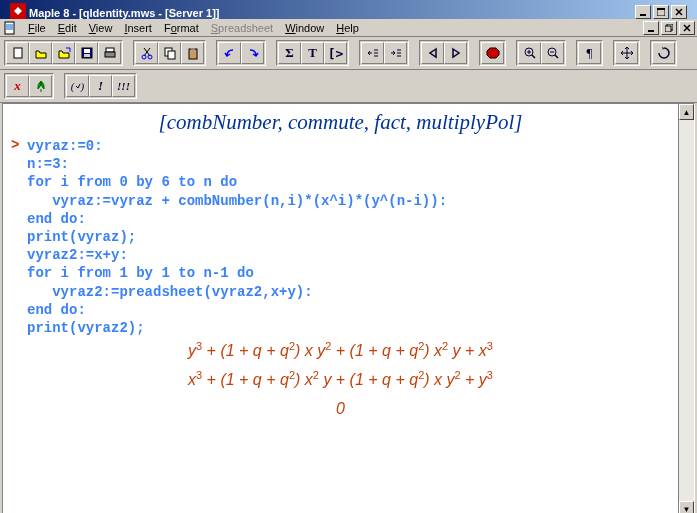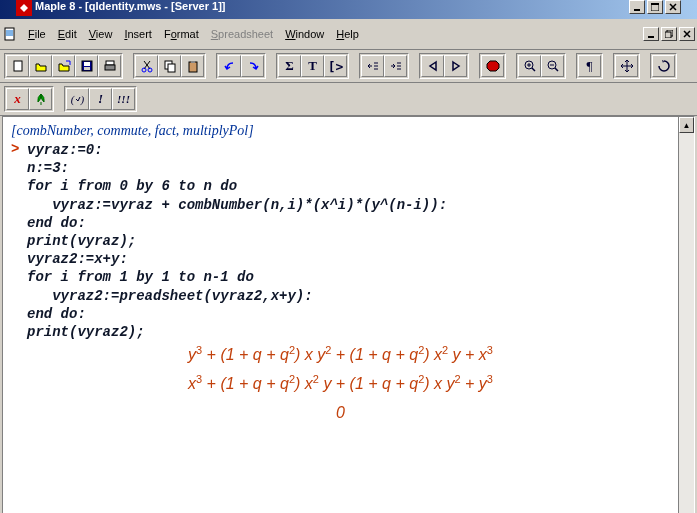--- a/index.html
+++ b/index.html
@@ -1,38 +1,38 @@
 <!DOCTYPE html>
 <html><head>
 <meta charset="utf-8">
 <style>
 * { box-sizing: border-box; margin: 0; padding: 0; }
 body { font-family: Tahoma, sans-serif; font-size: 11px; background: #d4d0c8; width: 697px; height: 513px; overflow: hidden; }
-.titlebar { background: linear-gradient(to right, #0a246a, #a6caf0); height: 19px; display: flex; align-items: flex-start; padding: 0 16px; color: white; font-weight: bold; }
+.titlebar { background: linear-gradient(to right, #0a246a, #a6caf0); height: 19px; display: flex; align-items: flex-end; padding: 0 10px; color: white; font-weight: bold; }
 .titlebar-icon { width: 16px; height: 16px; background: #c00; margin-right: 3px; display: inline-flex; align-items: center; justify-content: center; font-size: 10px; }
 .titlebar-text { flex: 1; }
 .titlebar-btns { display: flex; gap: 2px; }
 .titlebar-btn { width: 16px; height: 14px; background: #d4d0c8; border: 1px solid; border-color: #fff #404040 #404040 #fff; display: flex; align-items: center; justify-content: center; font-size: 9px; font-family: Marlett, Arial; font-weight: bold; color: #000; cursor: pointer; }
-.menubar { background: #d4d0c8; height: 31px; display: flex; align-items: center; padding: 0 2px; border-bottom: 1px solid #808080; }
+.menubar { background: #d4d0c8; height: 18px; display: flex; align-items: center; padding: 0 2px; border-bottom: 1px solid #808080; }
 .menubar-icon { width: 16px; height: 16px; margin-right: 4px; display: inline-flex; align-items: center; }
 .menu-item { padding: 2px 6px; cursor: pointer; }
 .menu-item.disabled { color: #808080; }
 .menu-item u { text-decoration: underline; }
 .toolbar { background: #d4d0c8; padding: 3px 4px; display: flex; align-items: center; gap: 2px; border-bottom: 1px solid #808080; }
 .toolbar-row2 { background: #d4d0c8; padding: 3px 4px; display: flex; align-items: center; gap: 2px; border-bottom: 1px solid #808080; }
 .tb-btn { width: 23px; height: 22px; border: 1px solid; border-color: #fff #808080 #808080 #fff; background: #d4d0c8; display: flex; align-items: center; justify-content: center; cursor: pointer; font-size: 13px; }
 .tb-sep { width: 6px; }
 .tb-group { display: flex; border: 1px solid; border-color: #808080 #fff #fff #808080; padding: 1px; }
 .content-wrapper { display: flex; height: 415px; background: #fff; border: 1px solid; border-color: #808080 #fff #fff #808080; margin: 0 2px; }
 .content { flex: 1; background: #fff; padding: 4px 8px; font-family: 'Courier New', monospace; font-size: 14px; overflow: hidden; position: relative; }
 .scrollbar { width: 16px; background: #d4d0c8; border-left: 1px solid #808080; display: flex; flex-direction: column; }
 .scroll-btn { height: 16px; background: #d4d0c8; border: 1px solid; border-color: #fff #404040 #404040 #fff; display: flex; align-items: center; justify-content: center; font-size: 8px; cursor: pointer; }
 .scroll-track { flex: 1; background: repeating-conic-gradient(#d4d0c8 0% 25%, #fff 0% 50%) 50% / 2px 2px; }
-.output-line { color: #003399; font-style: italic; font-family: 'Times New Roman', serif; font-size: 14px; padding: 2px 0; }
-.code-block { color: #0f172a; font-weight: bold; font-style: italic; }
+.output-line { text-align: center; color: #003399; font-style: italic; font-family: 'Times New Roman', serif; font-size: 21px; padding: 2px 0; }
+.code-block { color: #3b82f6; font-weight: bold; }
 .prompt { color: #cc3300; font-weight: bold; }
 .code-line { white-space: pre; line-height: 1.3; }
 .math-line { text-align: center; color: #c2410c; font-family: Liberation Sans, sans-serif; font-style: italic; font-size: 16px; line-height: 1.8; }
 sup { font-size: 11px; font-style: normal; }
 .leaf-icon { color: #008000; }
 svg { display: block; }
 </style>
 </head>
 <body>
 

